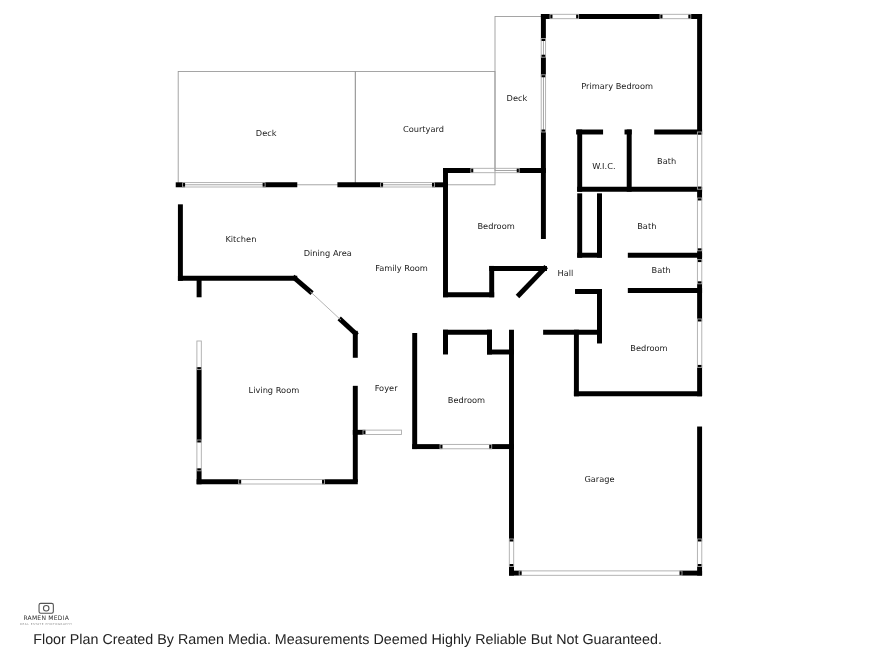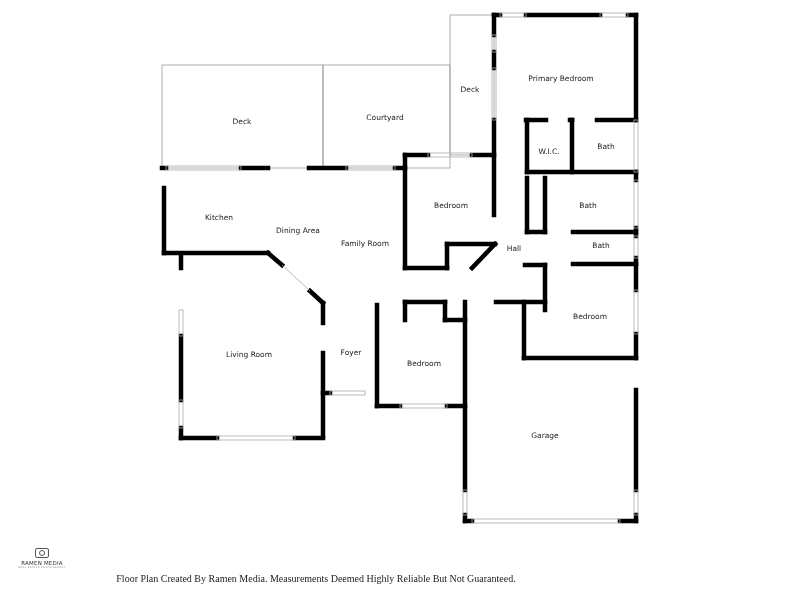--- a/index.html
+++ b/index.html
@@ -1,19 +1,19 @@
 <!DOCTYPE html>
 <html><head>
 <meta charset="utf-8">
 <style>
   html, body { margin:0; padding:0; background:#ffffff; }
   body { width:800px; height:600px; position:relative; overflow:hidden; font-family:"DejaVu Sans", sans-serif; }
   #plan { position:absolute; left:0; top:0; width:800px; height:600px; }
   .lbl { font-family:"DejaVu Sans", sans-serif; font-size:7.5px; fill:#222; text-anchor:middle; dominant-baseline:middle; }
-  .footer { position:absolute; left:0; width:632px; top:573px; text-align:center; font-size:10px; color:#222; font-family:Liberation Serif, serif; }
+  .footer { position:absolute; left:0; width:632px; top:573px; text-align:center; font-size:13px; color:#222; font-family:Liberation Sans, sans-serif; }
   .logo { position:absolute; left:18px; top:548px; width:48px; text-align:center; }
   .logo-icon { width:12px; height:8px; margin:0 auto; border:1px solid #555; border-radius:2px; position:relative; }
   .logo-icon::after { content:""; position:absolute; left:3px; top:1px; width:4px; height:4px; border:1px solid #555; border-radius:50%; }
   .logo-text { font-size:5.5px; color:#333; letter-spacing:0.2px; margin-top:2px; font-family:"DejaVu Sans", sans-serif; }
   .logo-sub { font-size:2.5px; color:#888; letter-spacing:0.5px; font-family:"DejaVu Sans", sans-serif; }
 </style>
 </head>
 <body>
 
 <svg id="plan" viewBox="0 0 800 600" xmlns="http://www.w3.org/2000/svg">

